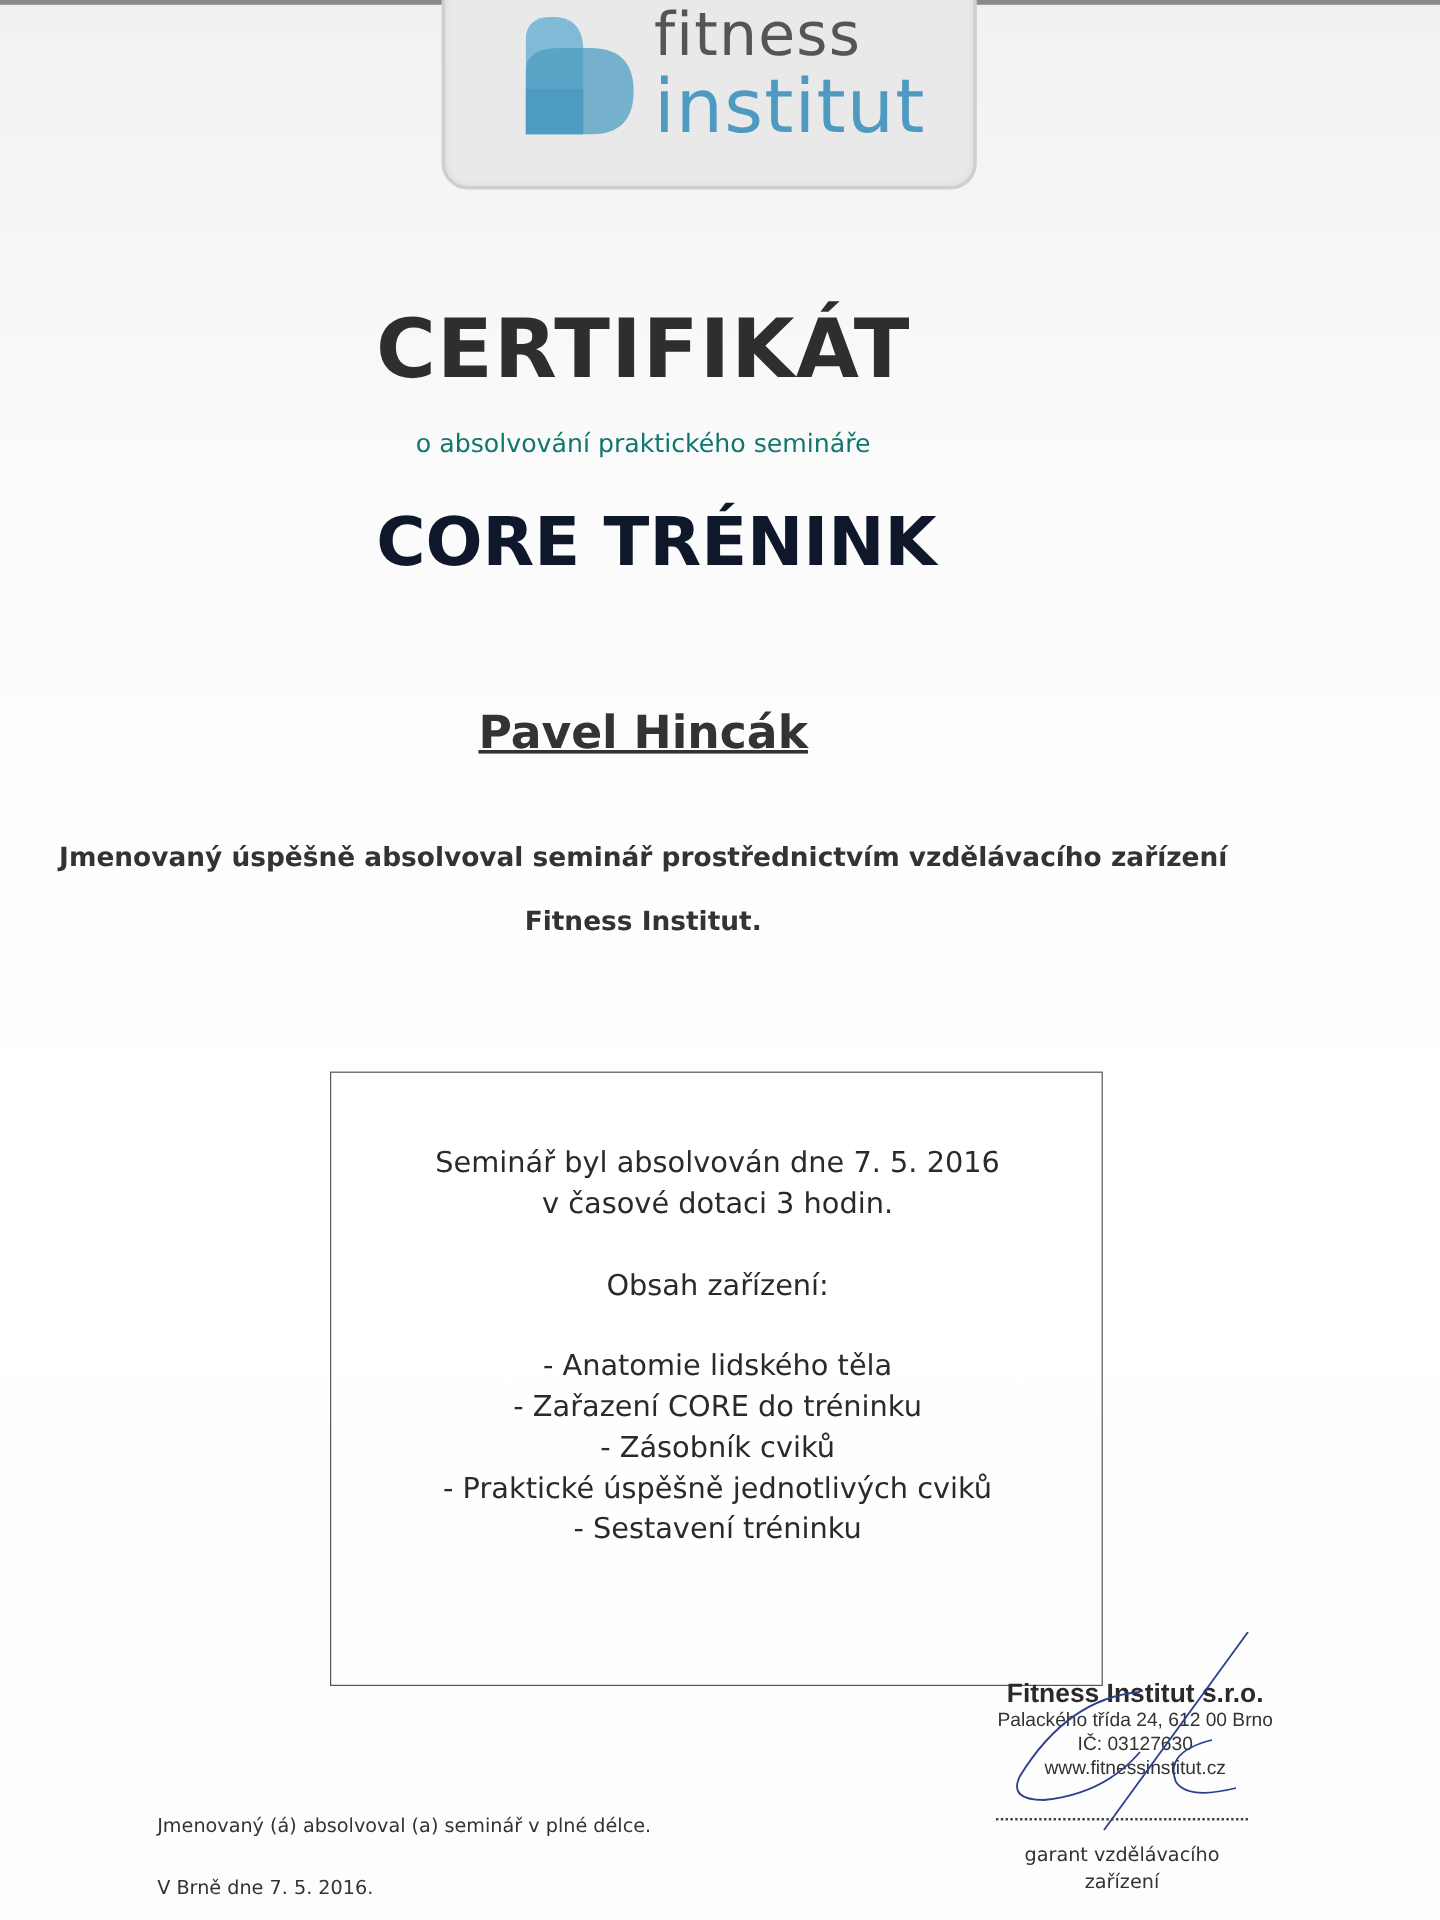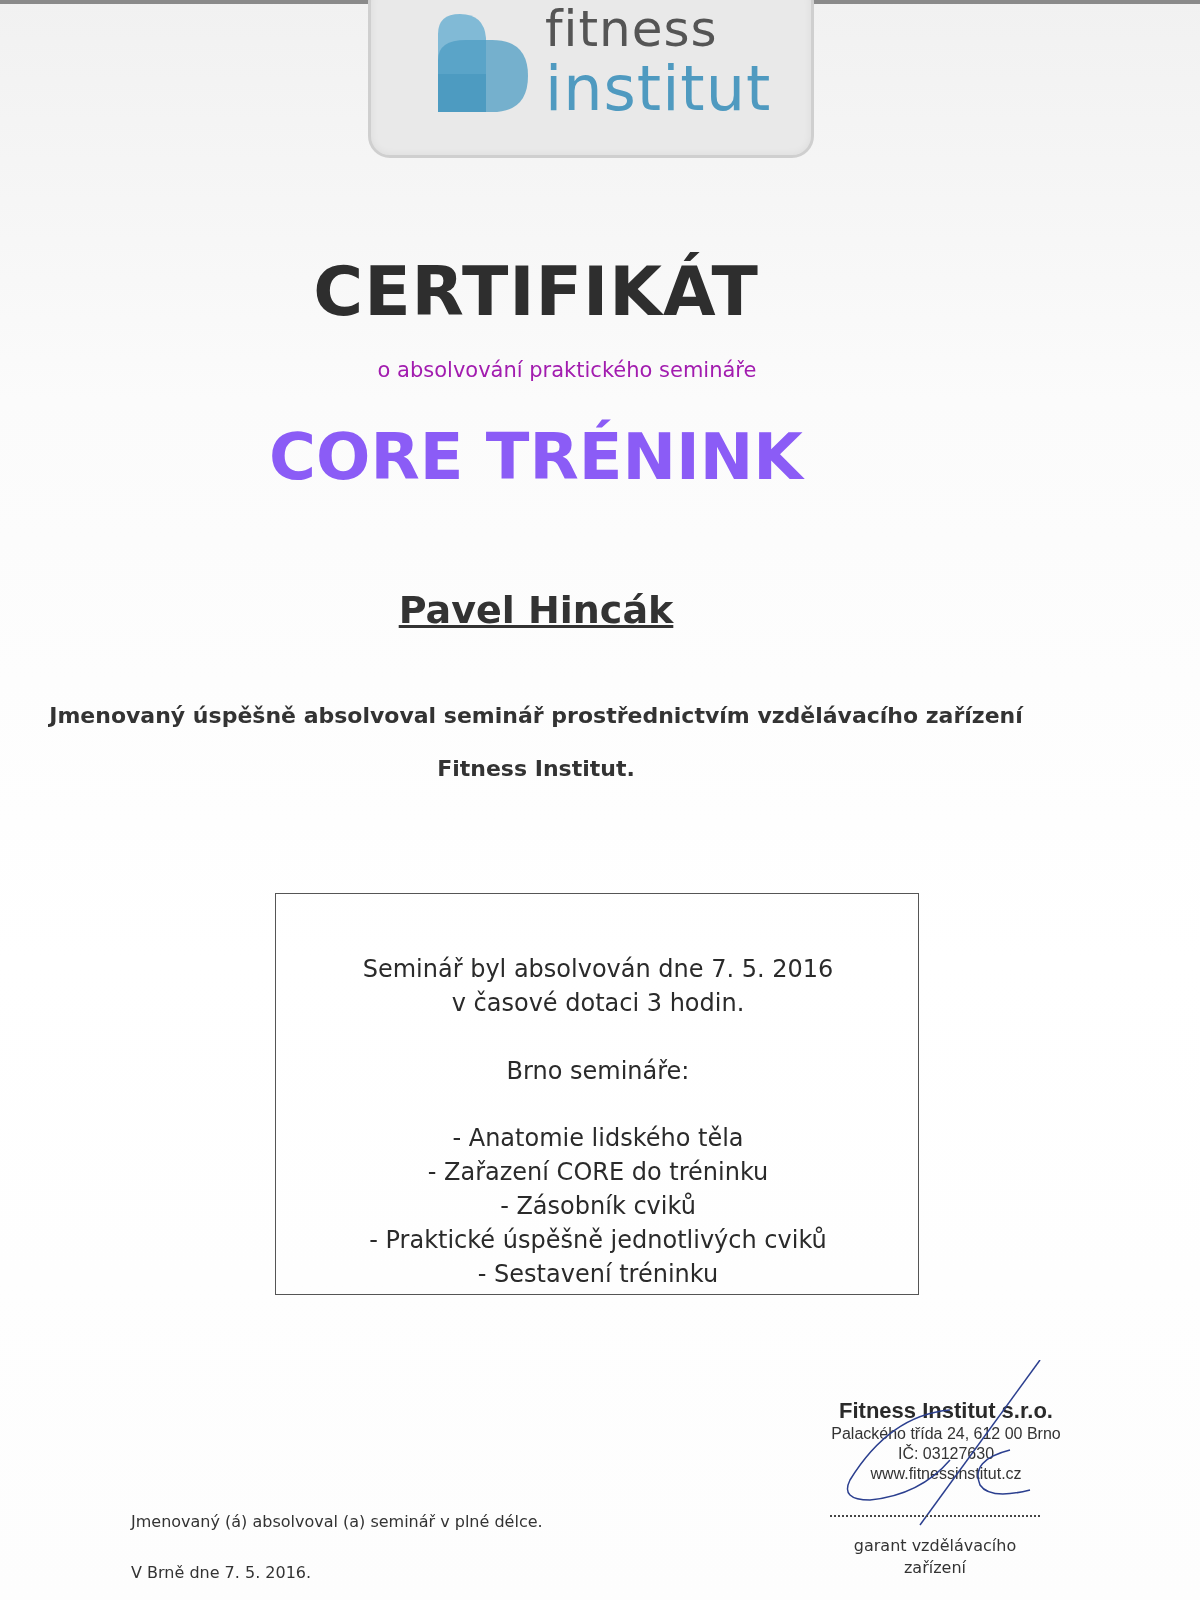--- a/index.html
+++ b/index.html
@@ -18,27 +18,27 @@
   .logo-fitness {
     position: absolute; left: 545px; top: 4px; font-size: 50px; color: #555;
     letter-spacing: 1px; line-height: 1; text-align: center;
   }
   .logo-institut {
     position: absolute; left: 545px; top: 58px; font-size: 62px; color: #4f9ac0;
     letter-spacing: 1px; line-height: 1;
   }
   .center { position: absolute; left: 0; width: 1072px; text-align: center; }
   .title { top: 252px; font-size: 68px; font-weight: bold; color: #2e2e2e; letter-spacing: 1px; }
-  .subtitle { top: 358px; font-size: 21px; color: #a21caf; padding-left: 31px; }
-  .course { top: 420px; font-size: 64px; font-weight: bold; color: #8b5cf6; }
+  .subtitle { top: 358px; font-size: 21px; color: #0f766e; }
+  .course { top: 420px; font-size: 56px; font-weight: bold; color: #0f172a; padding-left: 11px; }
   .name { top: 588px; font-size: 38px; font-weight: bold; color: #333; text-decoration: underline; }
   .statement { top: 703px; font-size: 22px; color: #333; font-weight: bold; }
   .statement2 { top: 756px; font-size: 22px; color: #333; font-weight: bold; }
   .info-box {
-    position: absolute; left: 275px; top: 893px; width: 644px; height: 402px;
+    position: absolute; left: 275px; top: 893px; width: 644px; height: 512px;
     border: 1.5px solid #555; box-sizing: border-box;
   }
   .info-text { position: absolute; left: 0; width: 644px; text-align: center; font-size: 24px; color: #2a2a2a; line-height: 34px; }
   .company { position: absolute; left: 806px; top: 1398px; width: 280px; text-align: center; font-family: "Liberation Sans", sans-serif; }
   .company .cname { font-size: 22px; font-weight: bold; color: #2a2a2a; }
   .company .line { font-size: 16px; color: #333; line-height: 20px; }
   .signature { position: absolute; left: 830px; top: 1360px; width: 240px; height: 170px; }
   .dots { position: absolute; left: 830px; top: 1515px; width: 210px; border-top: 2px dotted #444; }
   .garant { position: absolute; left: 820px; top: 1535px; width: 230px; text-align: center; font-size: 16px; color: #333; line-height: 22px; }
   .footer1 { position: absolute; left: 131px; top: 1512px; font-size: 16px; color: #333; }
@@ -61,21 +61,21 @@
 <div class="center title">CERTIFIKÁT</div>
 <div class="center subtitle">o absolvování praktického semináře</div>
 <div class="center course">CORE TRÉNINK</div>
 <div class="center name">Pavel Hincák</div>
 <div class="center statement">Jmenovaný úspěšně absolvoval seminář prostřednictvím vzdělávacího zařízení</div>
 <div class="center statement2">Fitness Institut.</div>
 
 <div class="info-box">
   <div class="info-text" style="top:58px;">Seminář byl absolvován dne 7. 5. 2016</div>
   <div class="info-text" style="top:92px;">v časové dotaci 3 hodin.</div>
-  <div class="info-text" style="top:160px;">Brno semináře:</div>
+  <div class="info-text" style="top:160px;">Obsah zařízení:</div>
   <div class="info-text" style="top:227px;text-align:center;">- Anatomie lidského těla</div>
   <div class="info-text" style="top:261px;">- Zařazení CORE do tréninku</div>
   <div class="info-text" style="top:295px;">- Zásobník cviků</div>
   <div class="info-text" style="top:329px;">- Praktické úspěšně jednotlivých cviků</div>
   <div class="info-text" style="top:363px;">- Sestavení tréninku</div>
 </div>
 
 <div class="company">
   <div class="cname">Fitness Institut s.r.o.</div>
   <div class="line">Palackého třída 24, 612 00 Brno</div>

